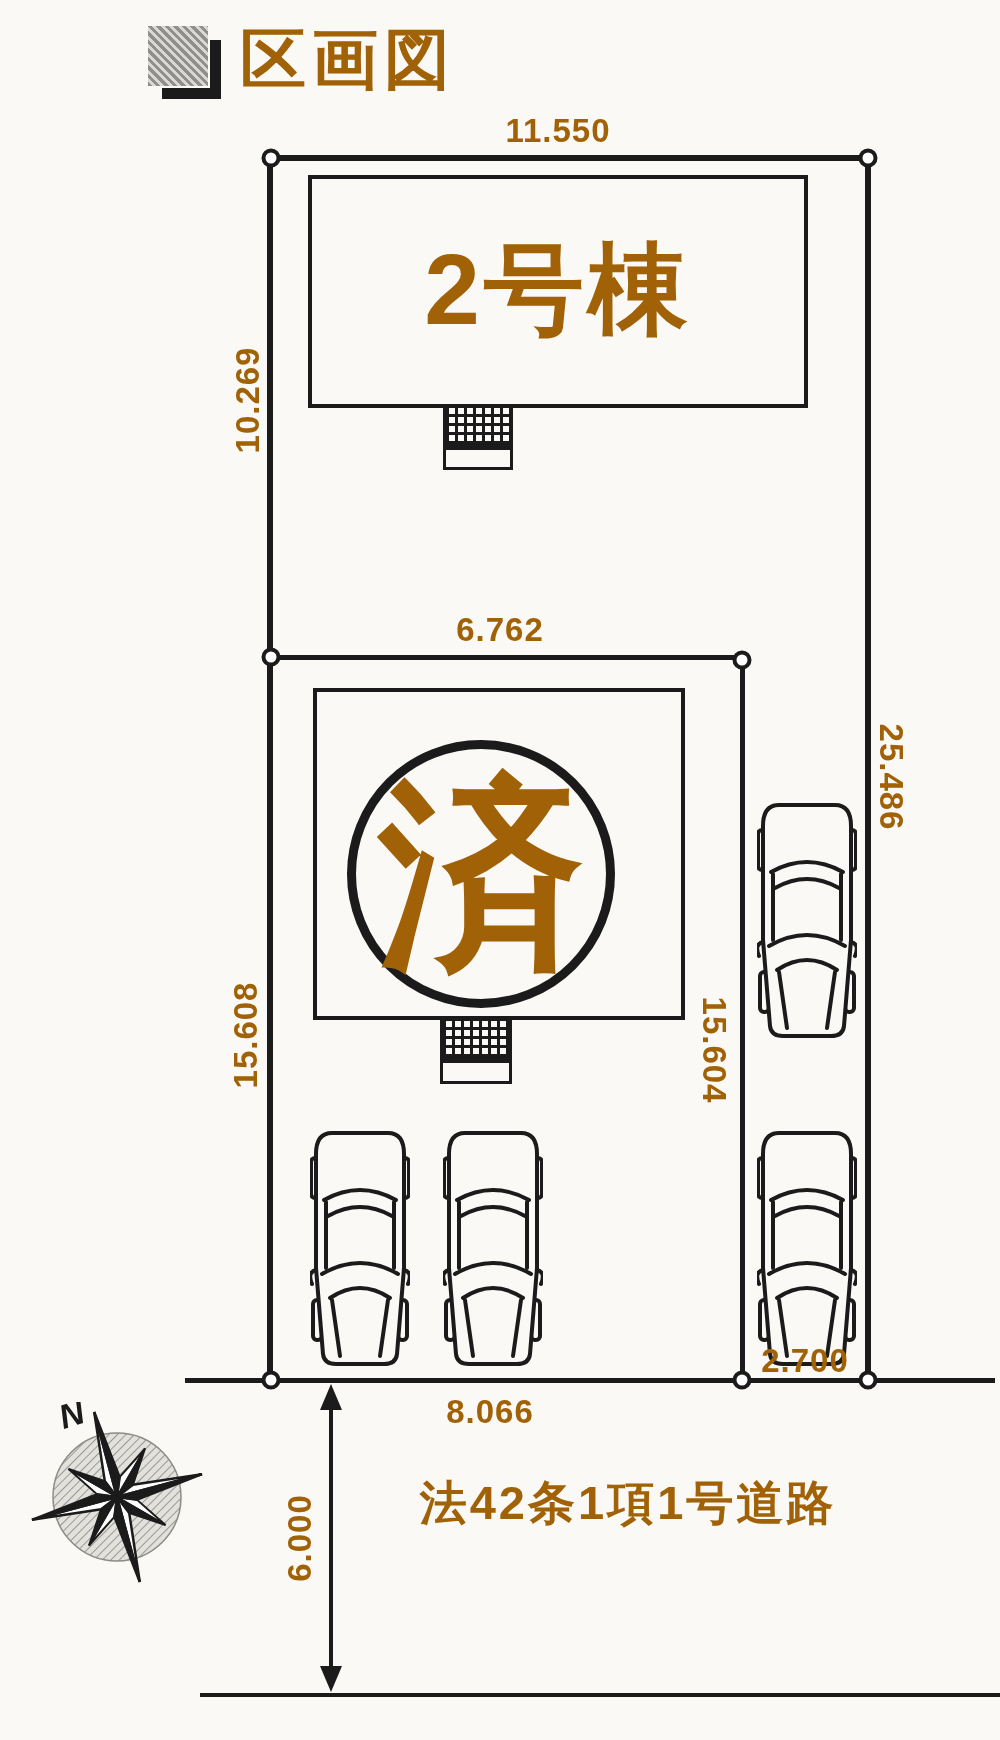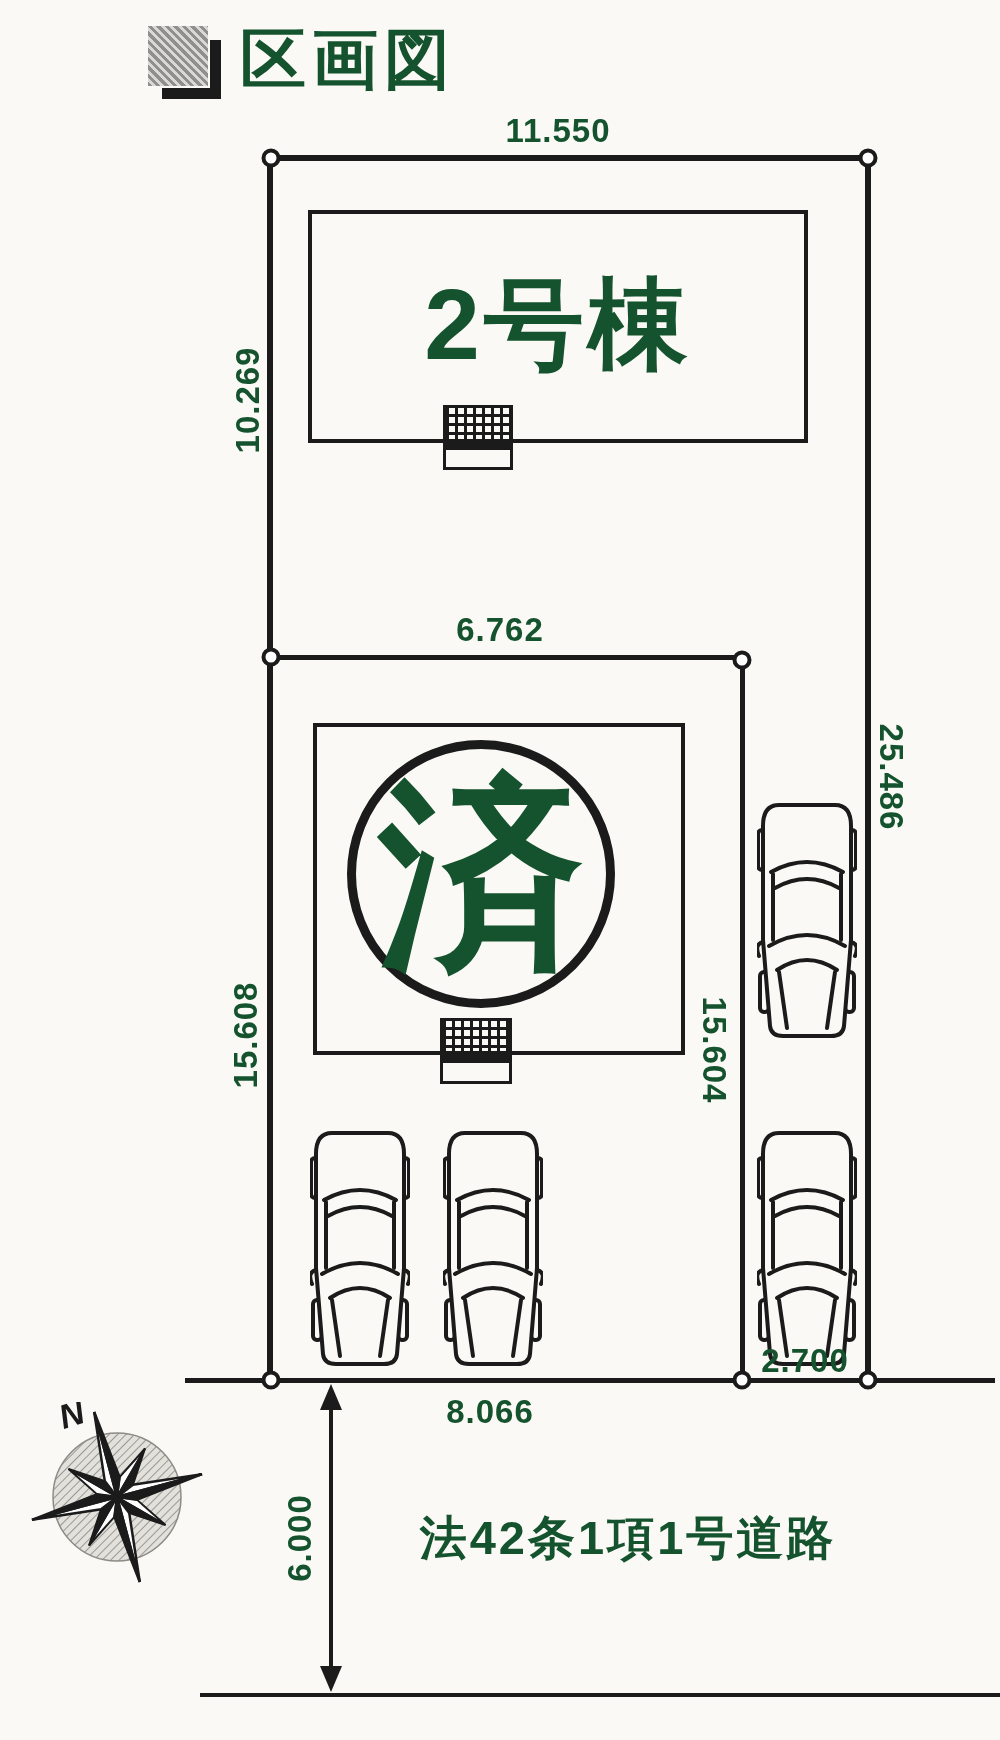--- a/index.html
+++ b/index.html
@@ -1,29 +1,29 @@
 <!DOCTYPE html>
 <html><head>
 <meta charset="utf-8">
 <style>
   html,body{margin:0;padding:0;background:#e8e8e6;}
   .canvas{
     position:relative;width:1000px;height:1740px;margin:0 auto;
     background:#faf9f5;overflow:hidden;
-    font-family:"Liberation Sans","DejaVu Sans",sans-serif;color:#14532d;
+    font-family:"Liberation Sans","DejaVu Sans",sans-serif;color:#a16207;
   }
   .line{position:absolute;background:#1b1b1b;}
   .marker{
     position:absolute;width:19px;height:19px;box-sizing:border-box;
     border:4px solid #1b1b1b;border-radius:50%;background:#fff;
     transform:translate(-50%,-50%);z-index:6;
   }
   .bldg{
     position:absolute;box-sizing:border-box;border:4px solid #1b1b1b;background:#faf9f5;
-    display:flex;align-items:center;justify-content:center;z-index:2;margin-top:35px;
+    display:flex;align-items:center;justify-content:center;z-index:2;
   }
   .bldg-label{font-size:100px;font-weight:900;letter-spacing:4px;white-space:nowrap;}
   .dim{
     position:absolute;font-size:33px;font-weight:700;letter-spacing:1px;
     white-space:nowrap;transform:translate(-50%,-50%);z-index:5;
   }
   .dim.rot-ccw{transform:translate(-50%,-50%) rotate(-90deg);}
   .dim.rot-cw{transform:translate(-50%,-50%) rotate(90deg);}
   .porch{
     position:absolute;box-sizing:border-box;border:3px solid #1b1b1b;z-index:3;
@@ -114,21 +114,21 @@
   <div class="dim rot-ccw" style="left:246px;top:1035px;">15.608</div>
   <div class="dim rot-cw" style="left:714px;top:1050px;">15.604</div>
   <div class="dim" style="left:490px;top:1412px;">8.066</div>
   <div class="dim" style="left:805px;top:1329px;margin-top:32px;">2.700</div>
   <div class="dim rot-ccw" style="left:300px;top:1538px;">6.000</div>
 
   <div class="line" style="left:329px;top:1392px;width:4px;height:292px;z-index:5;"></div>
   <div class="arrowhead arrow-up" style="left:320px;top:1384px;"></div>
   <div class="arrowhead arrow-down" style="left:320px;top:1666px;"></div>
 
-  <div class="road-label" style="left:628px;top:1503px;margin-top:35px;">法42条1項1号道路</div>
+  <div class="road-label" style="left:628px;top:1503px;">法42条1項1号道路</div>
 
   <svg width="0" height="0" style="position:absolute" aria-hidden="true">
     <defs>
       <g id="car-shape" fill="none" stroke="#1b1b1b" stroke-width="4" stroke-linecap="round" stroke-linejoin="round">
 
         <rect x="1" y="30" width="9" height="40" rx="4" fill="#faf9f5"></rect>
         <rect x="90" y="30" width="9" height="40" rx="4" fill="#faf9f5"></rect>
         <rect x="3" y="172" width="9" height="40" rx="4" fill="#faf9f5"></rect>
         <rect x="88" y="172" width="9" height="40" rx="4" fill="#faf9f5"></rect>
 

